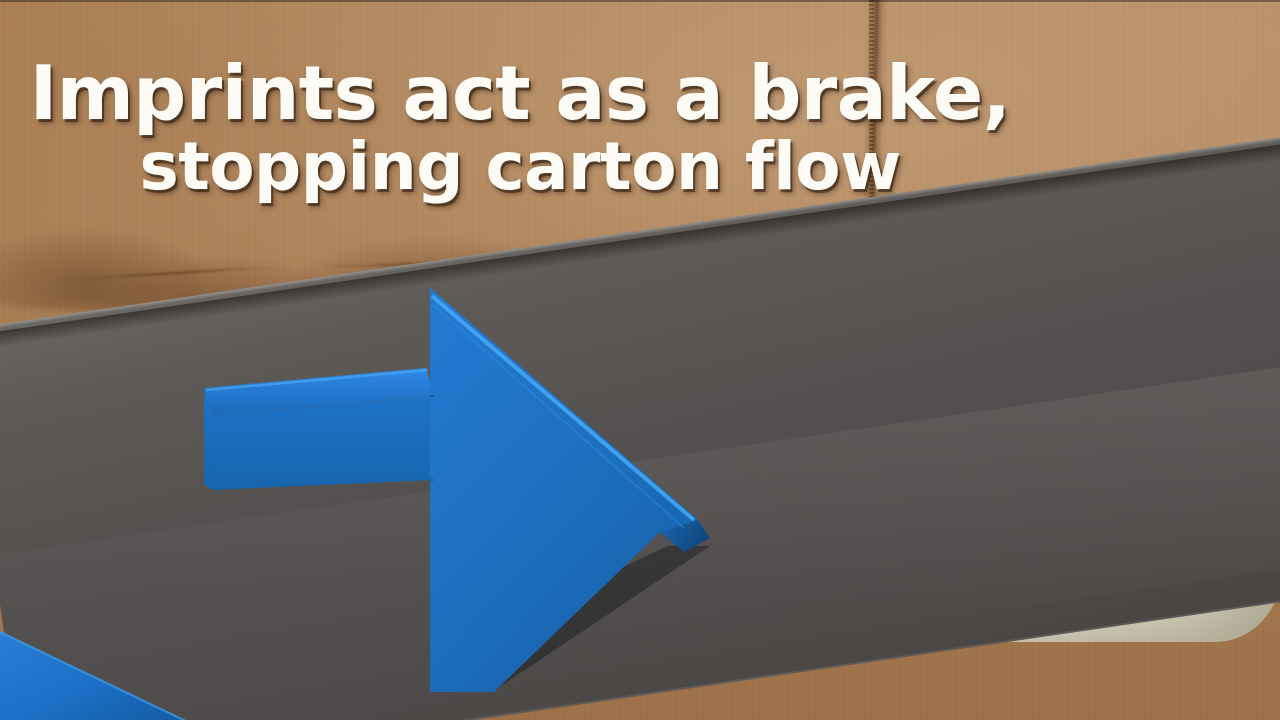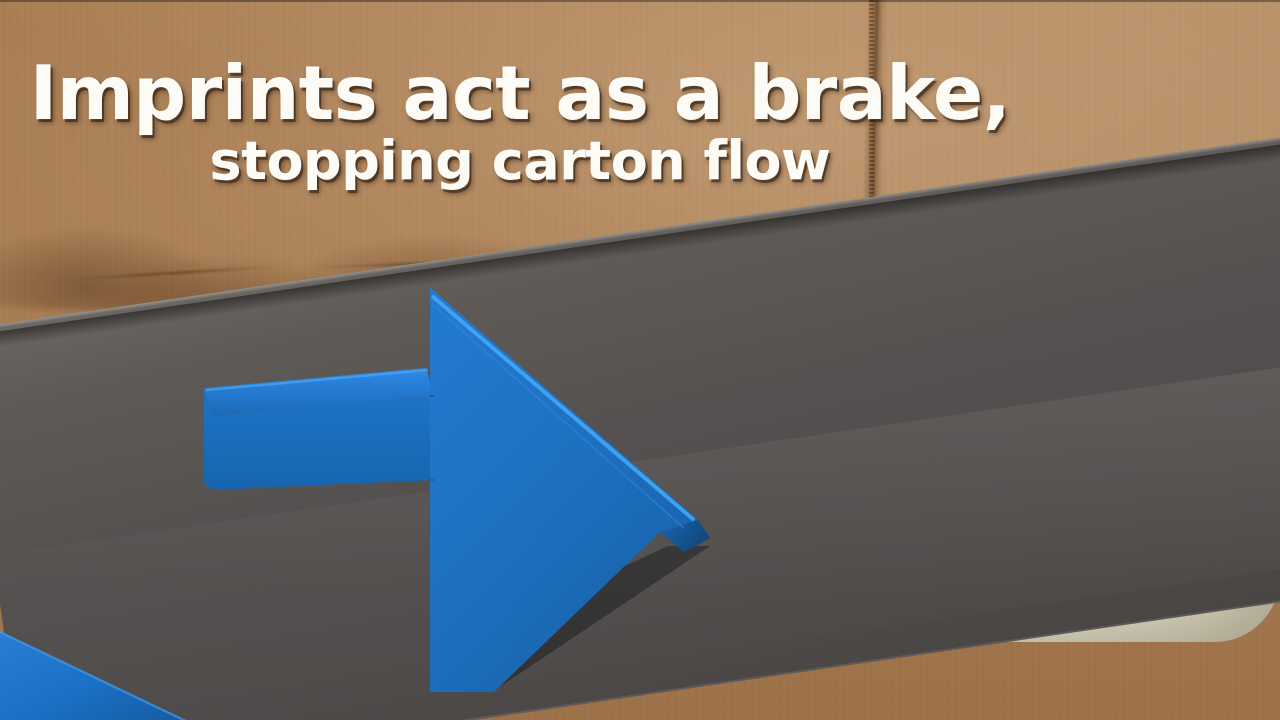--- a/index.html
+++ b/index.html
@@ -315,21 +315,21 @@
     font-family: "DejaVu Sans", sans-serif;
     font-weight: bold;
     font-size: 74px;
     letter-spacing: -0.5px;
     text-shadow:
       2px 3px 0 rgba(48,28,12,0.55),
       3px 4px 5px rgba(36,20,8,0.45),
       0 1px 0 rgba(255,255,255,0.25);
   }
   .caption-line.line-2 {
-    font-size: 54px;
+    font-size: 66px;
     margin-top: 6px;
   }
 
   
   .edge-top {
     position: absolute;
     left: 0; top: 0; width: 1280px; height: 2px;
     background: rgba(0,0,0,0.35);
   }
 </style>

